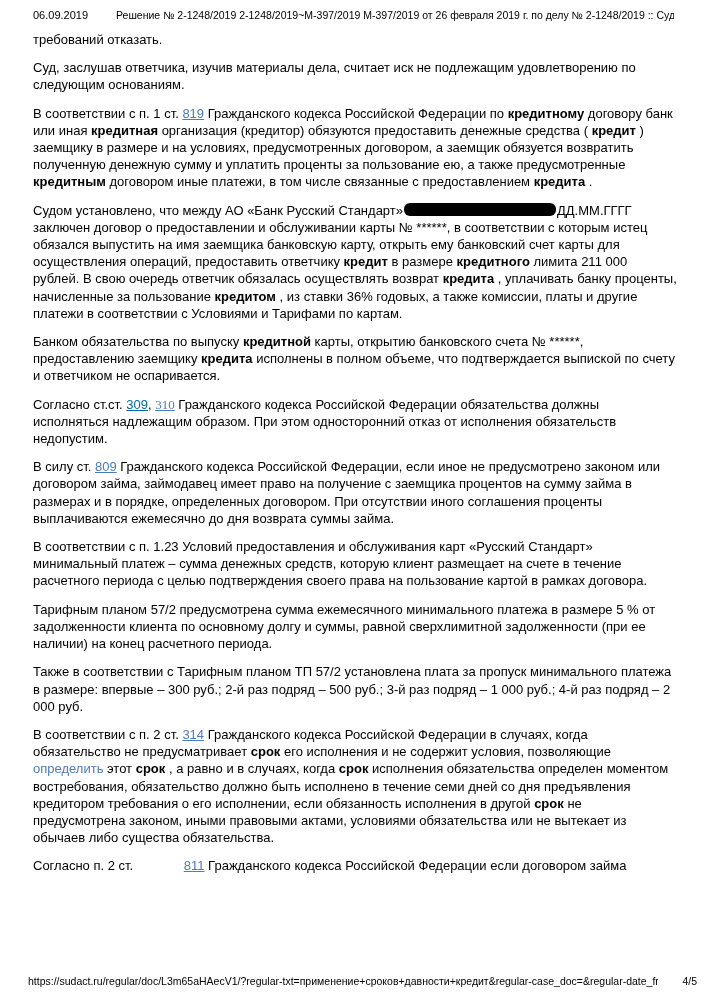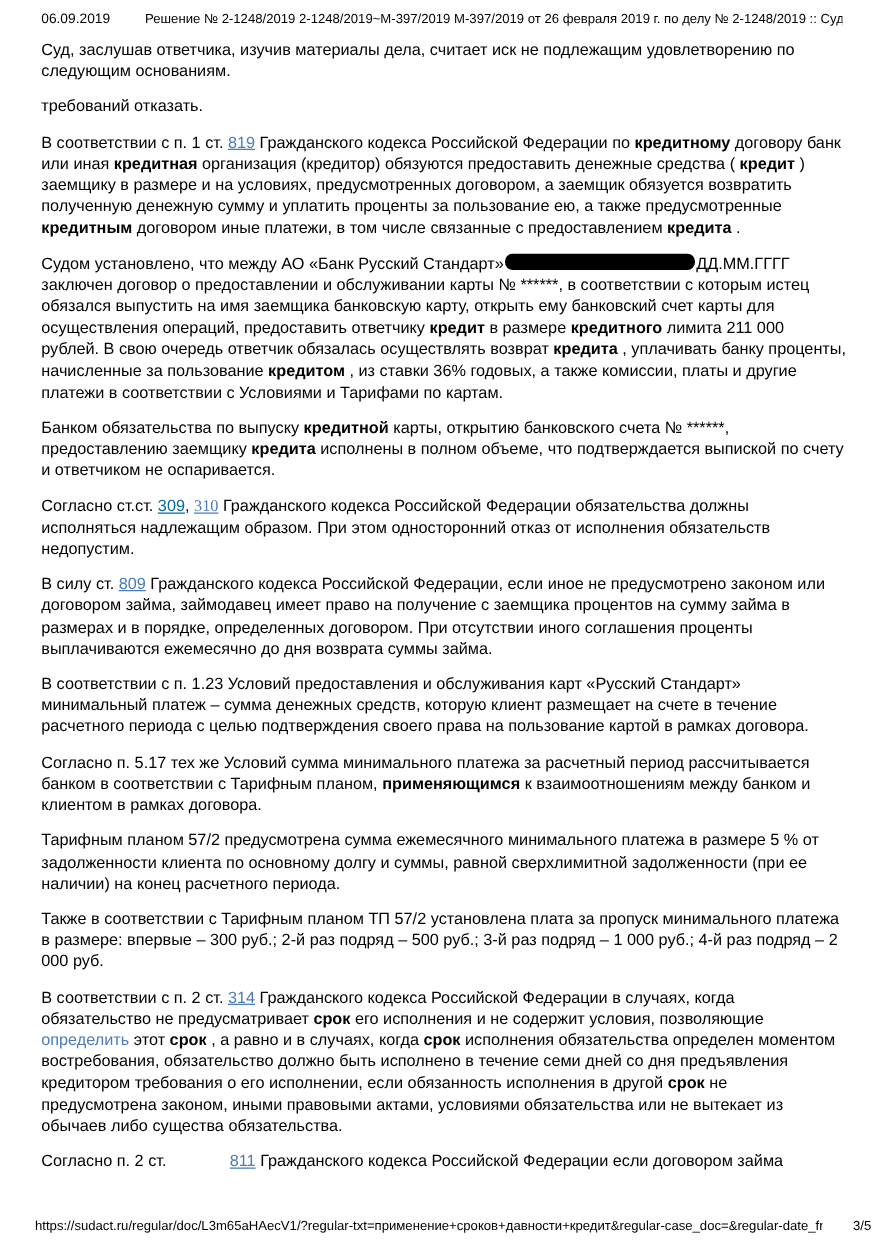--- a/index.html
+++ b/index.html
@@ -71,31 +71,30 @@
 </style>
 </head>
 <body>
 
 <div class="print-header">
   <span class="date">06.09.2019</span>
   <span class="title">Решение № 2-1248/2019 2-1248/2019~М-397/2019 М-397/2019 от 26 февраля 2019 г. по делу № 2-1248/2019 :: СудАкт.ру</span>
 </div>
 
 <main class="doc-body">
+    <p><span class="seg">требований отказать.</span></p>
     <p><span class="seg">Суд, заслушав ответчика, изучив материалы дела, считает иск не подлежащим удовлетворению по следующим основаниям.</span></p>
-    <p><span class="seg">требований отказать.</span></p>
     <p><span class="seg">В соответствии с п. 1 ст. </span><a class="link" style="color: rgb(74, 124, 186);">819</a><span class="seg"> Гражданского кодекса Российской Федерации по </span><span class="seg bold">кредитному</span><span class="seg"> договору банк или иная </span><span class="seg bold">кредитная</span><span class="seg"> организация (кредитор) обязуются предоставить денежные средства ( </span><span class="seg bold">кредит</span><span class="seg"> ) заемщику в размере и на условиях, предусмотренных договором, а заемщик обязуется возвратить полученную денежную сумму и уплатить проценты за пользование ею, а также предусмотренные </span><span class="seg bold">кредитным</span><span class="seg"> договором иные платежи, в том числе связанные с предоставлением </span><span class="seg bold">кредита</span><span class="seg"> .</span></p>
     <p><span class="seg">Судом установлено, что между АО «Банк Русский Стандарт»</span><span class="redaction" style="background: rgb(0, 0, 0);"></span><span class="seg">ДД.ММ.ГГГГ заключен договор о предоставлении и обслуживании карты № ******, в соответствии с которым истец обязался выпустить на имя заемщика банковскую карту, открыть ему банковский счет карты для осуществления операций, предоставить ответчику </span><span class="seg bold">кредит</span><span class="seg"> в размере </span><span class="seg bold">кредитного</span><span class="seg"> лимита 211 000 рублей. В свою очередь ответчик обязалась осуществлять возврат </span><span class="seg bold">кредита</span><span class="seg"> , уплачивать банку проценты, начисленные за пользование </span><span class="seg bold">кредитом</span><span class="seg"> , из ставки 36% годовых, а также комиссии, платы и другие платежи в соответствии с Условиями и Тарифами по картам.</span></p>
     <p><span class="seg">Банком обязательства по выпуску </span><span class="seg bold">кредитной</span><span class="seg"> карты, открытию банковского счета № ******, предоставлению заемщику </span><span class="seg bold">кредита</span><span class="seg"> исполнены в полном объеме, что подтверждается выпиской по счету и ответчиком не оспаривается.</span></p>
     <p><span class="seg">Согласно ст.ст. </span><a class="link" style="color: #0369a1;">309</a><span class="seg">, </span><a class="link" style="color: rgb(74, 124, 186); font-family: Liberation Serif, serif;">310</a><span class="seg"> Гражданского кодекса Российской Федерации обязательства должны исполняться надлежащим образом. При этом односторонний отказ от исполнения обязательств недопустим.</span></p>
     <p><span class="seg">В силу ст. </span><a class="link" style="color: rgb(74, 124, 186);">809</a><span class="seg"> Гражданского кодекса Российской Федерации, если иное не предусмотрено законом или договором займа, займодавец имеет право на получение с заемщика процентов на сумму займа в размерах и в порядке, определенных договором. При отсутствии иного соглашения проценты выплачиваются ежемесячно до дня возврата суммы займа.</span></p>
     <p><span class="seg">В соответствии с п. 1.23 Условий предоставления и обслуживания карт «Русский Стандарт» минимальный платеж – сумма денежных средств, которую клиент размещает на счете в течение расчетного периода с целью подтверждения своего права на пользование картой в рамках договора.</span></p>
-    <p><span class="seg">Согласно п. 5.17 тех же Условий сумма минимального платежа за расчетный период рассчитывается банком в соответствии с Тарифным планом, </span><span class="seg bold">применяющимся</span><span class="seg"> к взаимоотношениям между банком и клиентом в рамках договора.</span></p>
     <p><span class="seg">Тарифным планом 57/2 предусмотрена сумма ежемесячного минимального платежа в размере 5 % от задолженности клиента по основному долгу и суммы, равной сверхлимитной задолженности (при ее наличии) на конец расчетного периода.</span></p>
     <p><span class="seg">Также в соответствии с Тарифным планом ТП 57/2 установлена плата за пропуск минимального платежа в размере: впервые – 300 руб.; 2-й раз подряд – 500 руб.; 3-й раз подряд – 1 000 руб.; 4-й раз подряд – 2 000 руб.</span></p>
     <p><span class="seg">В соответствии с п. 2 ст. </span><a class="link" style="color: rgb(74, 124, 186);">314</a><span class="seg"> Гражданского кодекса Российской Федерации в случаях, когда обязательство не предусматривает </span><span class="seg bold">срок</span><span class="seg"> его исполнения и не содержит условия, позволяющие </span><a class="link-plain" style="color: rgb(74, 124, 186);">определить</a><span class="seg"> этот </span><span class="seg bold">срок</span><span class="seg"> , а равно и в случаях, когда </span><span class="seg bold">срок</span><span class="seg"> исполнения обязательства определен моментом востребования, обязательство должно быть исполнено в течение семи дней со дня предъявления кредитором требования о его исполнении, если обязанность исполнения в другой </span><span class="seg bold">срок</span><span class="seg"> не предусмотрена законом, иными правовыми актами, условиями обязательства или не вытекает из обычаев либо существа обязательства.</span></p>
     <p><span class="seg">Согласно п. 2 ст. </span><a class="link" style="color: rgb(74, 124, 186); margin-left: 47px;">811</a><span class="seg"> Гражданского кодекса Российской Федерации если договором займа</span></p>
   </main>
 
 <div class="print-footer">
   <span class="url">https://sudact.ru/regular/doc/L3m65aHAecV1/?regular-txt=применение+сроков+давности+кредит&amp;regular-case_doc=&amp;regular-date_from=&amp;reg…</span>
-  <span class="pageno">3/5</span>
+  <span class="pageno">4/5</span>
 </div>
 
 </body></html>

